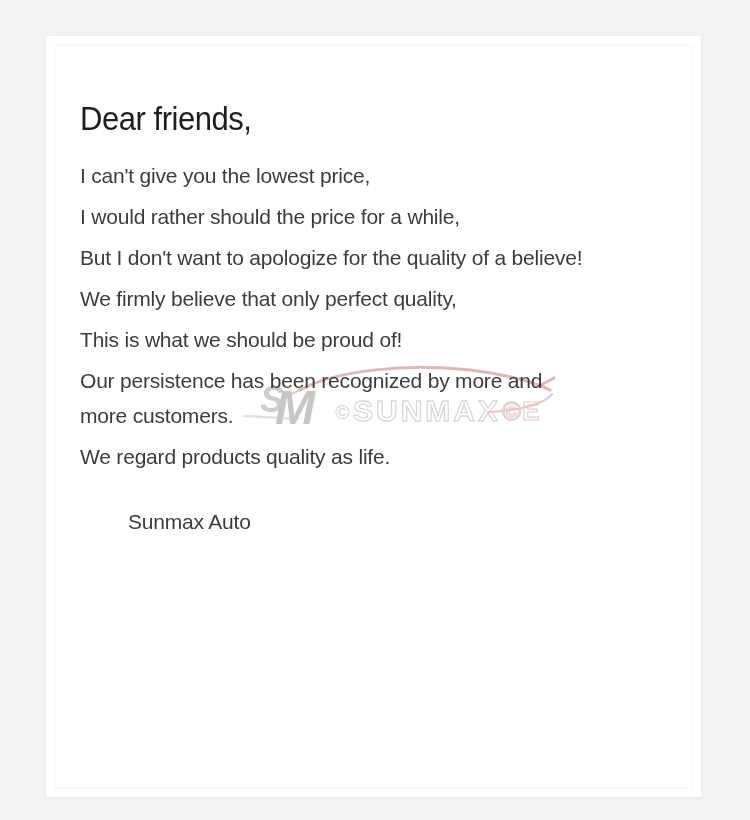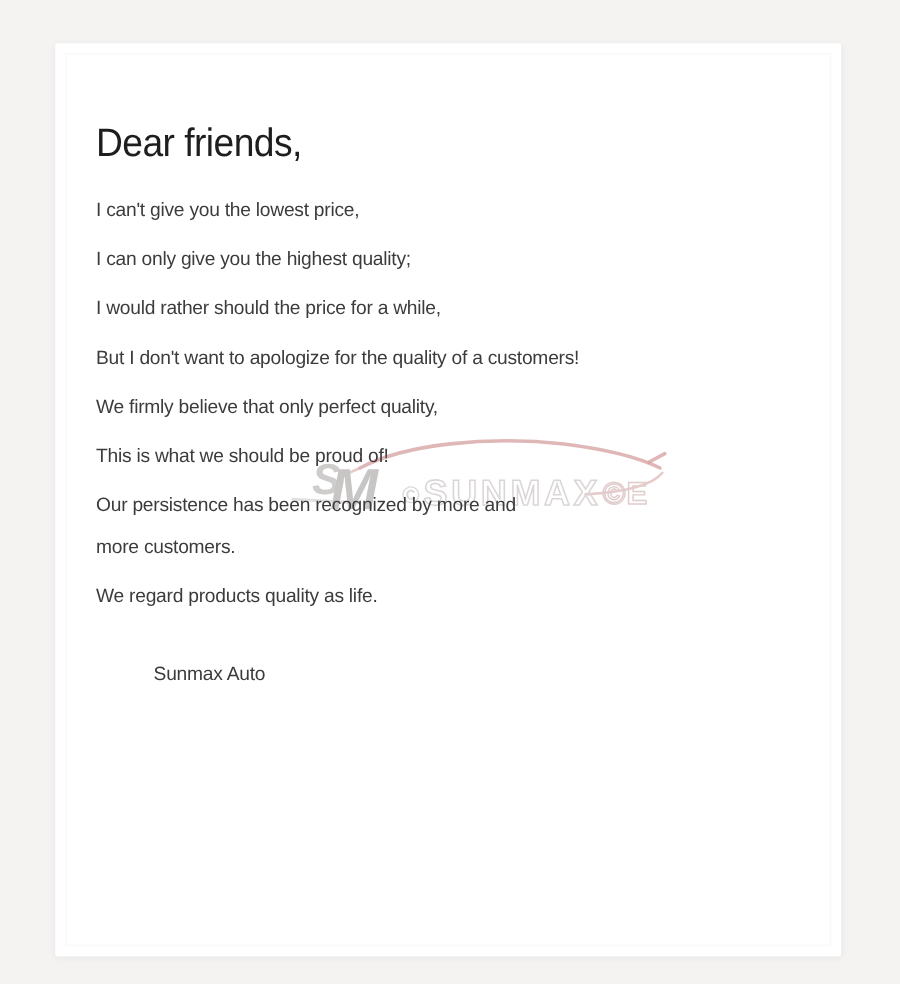--- a/index.html
+++ b/index.html
@@ -54,21 +54,21 @@
     font-weight: 400;
     font-size: 33px;
     line-height: 40px;
     color: #1e1e1e;
     letter-spacing: -0.5px;
     transform: scaleX(0.94);
     transform-origin: left center;
   }
   .content p {
     margin: 0 0 6px 0;
-    font-size: 16px;
+    font-size: 21px;
     line-height: 35px;
     color: #3c3c3c;
     letter-spacing: -0.2px;
     white-space: pre-line;
   }
   .content p.signature {
     margin-top: 30px;
     margin-left: 48px;
   }
 </style>
@@ -92,23 +92,22 @@
         <text x="33" y="66" class="wm-m">M</text>
         <text x="93" y="61" class="wm-copy">©</text>
         <text x="111" y="63" class="wm-text">SUNMAX</text>
         <text x="260" y="62" class="wm-suffix">©E</text>
       </svg>
     </div>
 
     <div class="content">
       <h1>Dear friends,</h1>
       <p>I can't give you the lowest price,</p>
-      <p>I can only give you the highest quality;</p>
       <p>I would rather should the price for a while,</p>
-      <p>But I don't want to apologize for the quality of a customers!</p>
+      <p>But I don't want to apologize for the quality of a believe!</p>
       <p>We firmly believe that only perfect quality,</p>
       <p>This is what we should be proud of!</p>
       <p>Our persistence has been recognized by more and
 more customers.</p>
       <p>We regard products quality as life.</p>
       <p class="signature">Sunmax Auto</p>
     </div>
   </div>
 </div>
 

